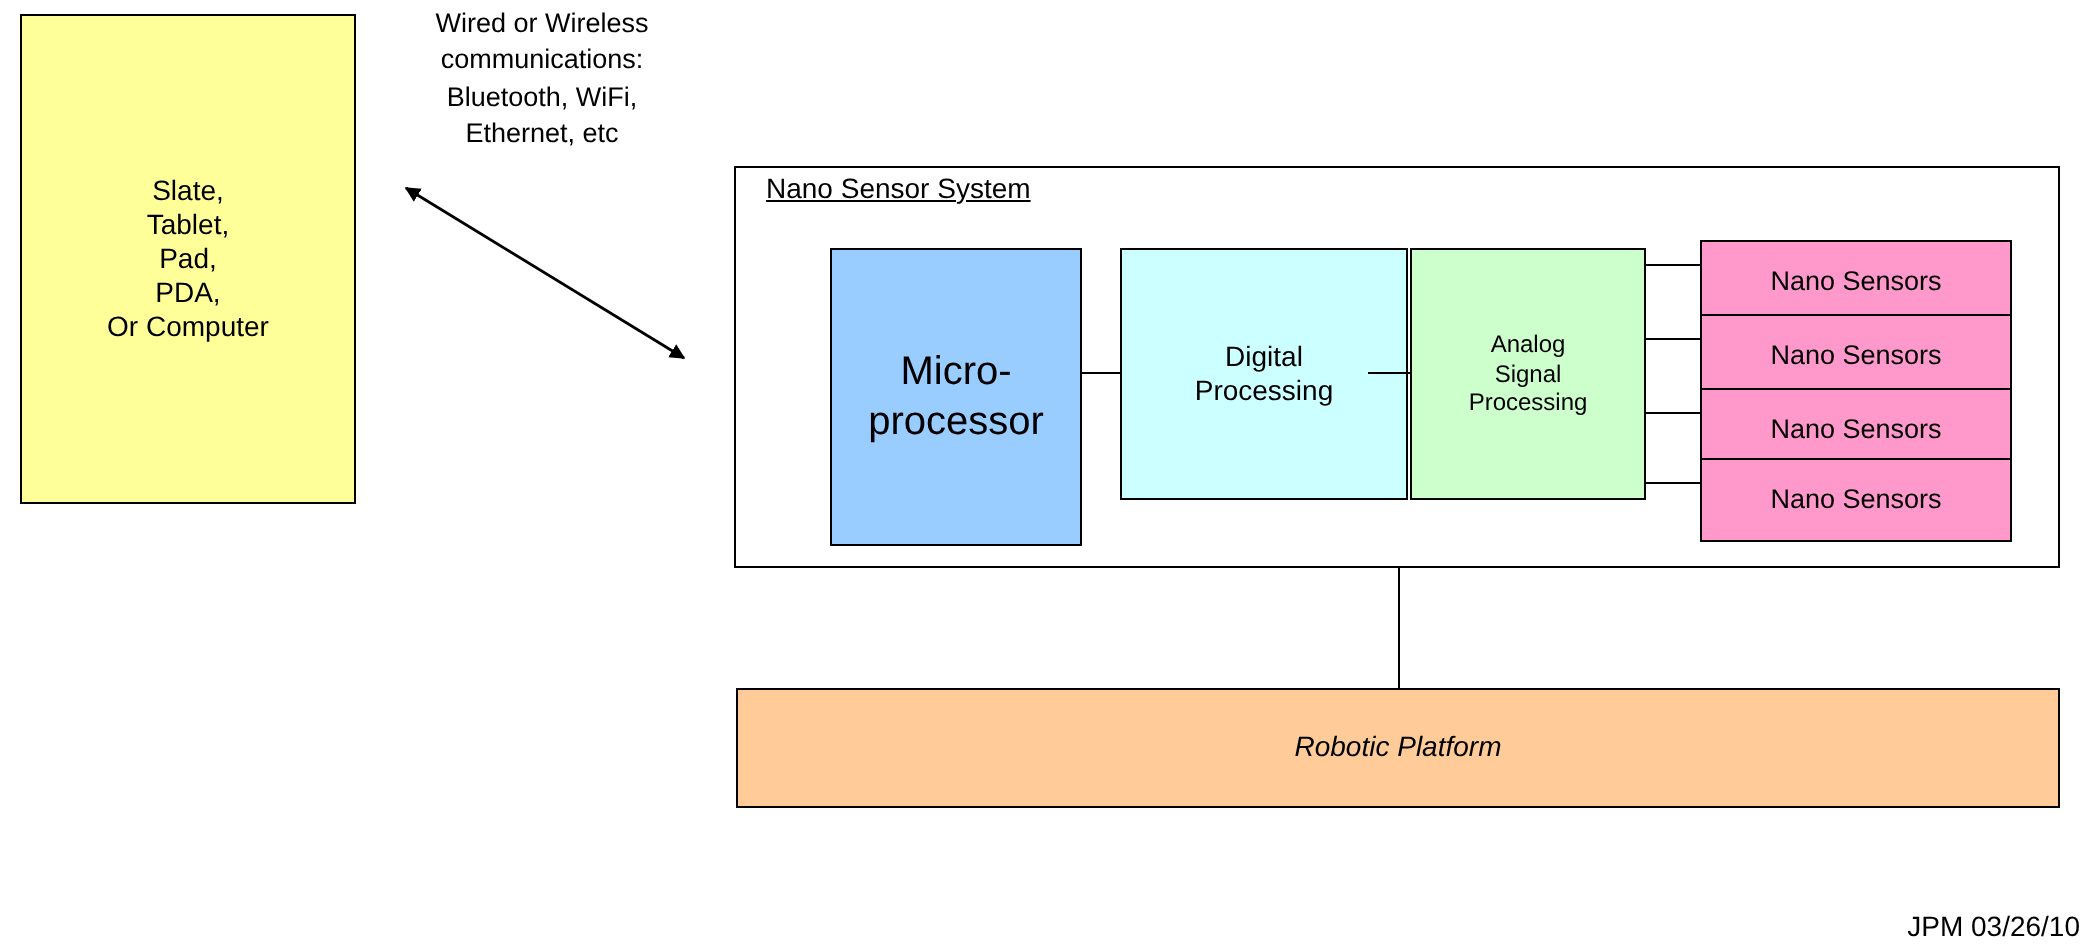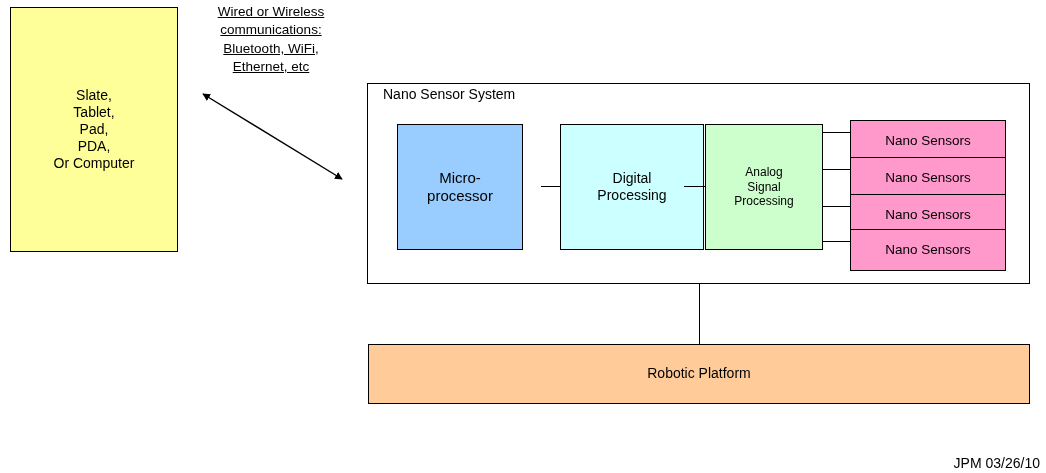--- a/index.html
+++ b/index.html
@@ -39,21 +39,20 @@
   
   #comms-label {
     position: absolute;
     left: 196px;
     top: 3px;
     width: 150px;
     text-align: center;
     font-size: 13.5px;
     line-height: 1.36;
     white-space: pre-line;
-    text-decoration: underline;
   }
   
   #comms-arrow {
     position: absolute;
     left: 190px;
     top: 80px;
     width: 165px;
     height: 112px;
   }
   
@@ -65,29 +64,30 @@
     height: 201px;
     box-sizing: border-box;
     border: 1px solid #000000;
     background: transparent;
   }
   #system-title {
     position: absolute;
     left: 383px;
     top: 86px;
     font-size: 14px;
+    text-decoration: underline;
   }
   
   #micro-box {
-    left: 397px;
+    left: 415px;
     top: 124px;
     width: 126px;
-    height: 126px;
+    height: 149px;
     background: #99ccff;
-    font-size: 15px;
+    font-size: 20px;
     white-space: pre-line;
   }
   #digital-box {
     left: 560px;
     top: 124px;
     width: 144px;
     height: 126px;
     background: #ccffff;
     font-size: 14px;
     white-space: pre-line;
@@ -110,20 +110,21 @@
     font-size: 13.5px;
   }
   
   #platform-box {
     left: 368px;
     top: 344px;
     width: 662px;
     height: 60px;
     background: #ffcc99;
     font-size: 14px;
+    font-style: italic;
   }
   
   .conn {
     position: absolute;
     background: #000000;
   }
   .conn-h { height: 1px; }
   .conn-v { width: 1px; }
   
   #footer-left {

